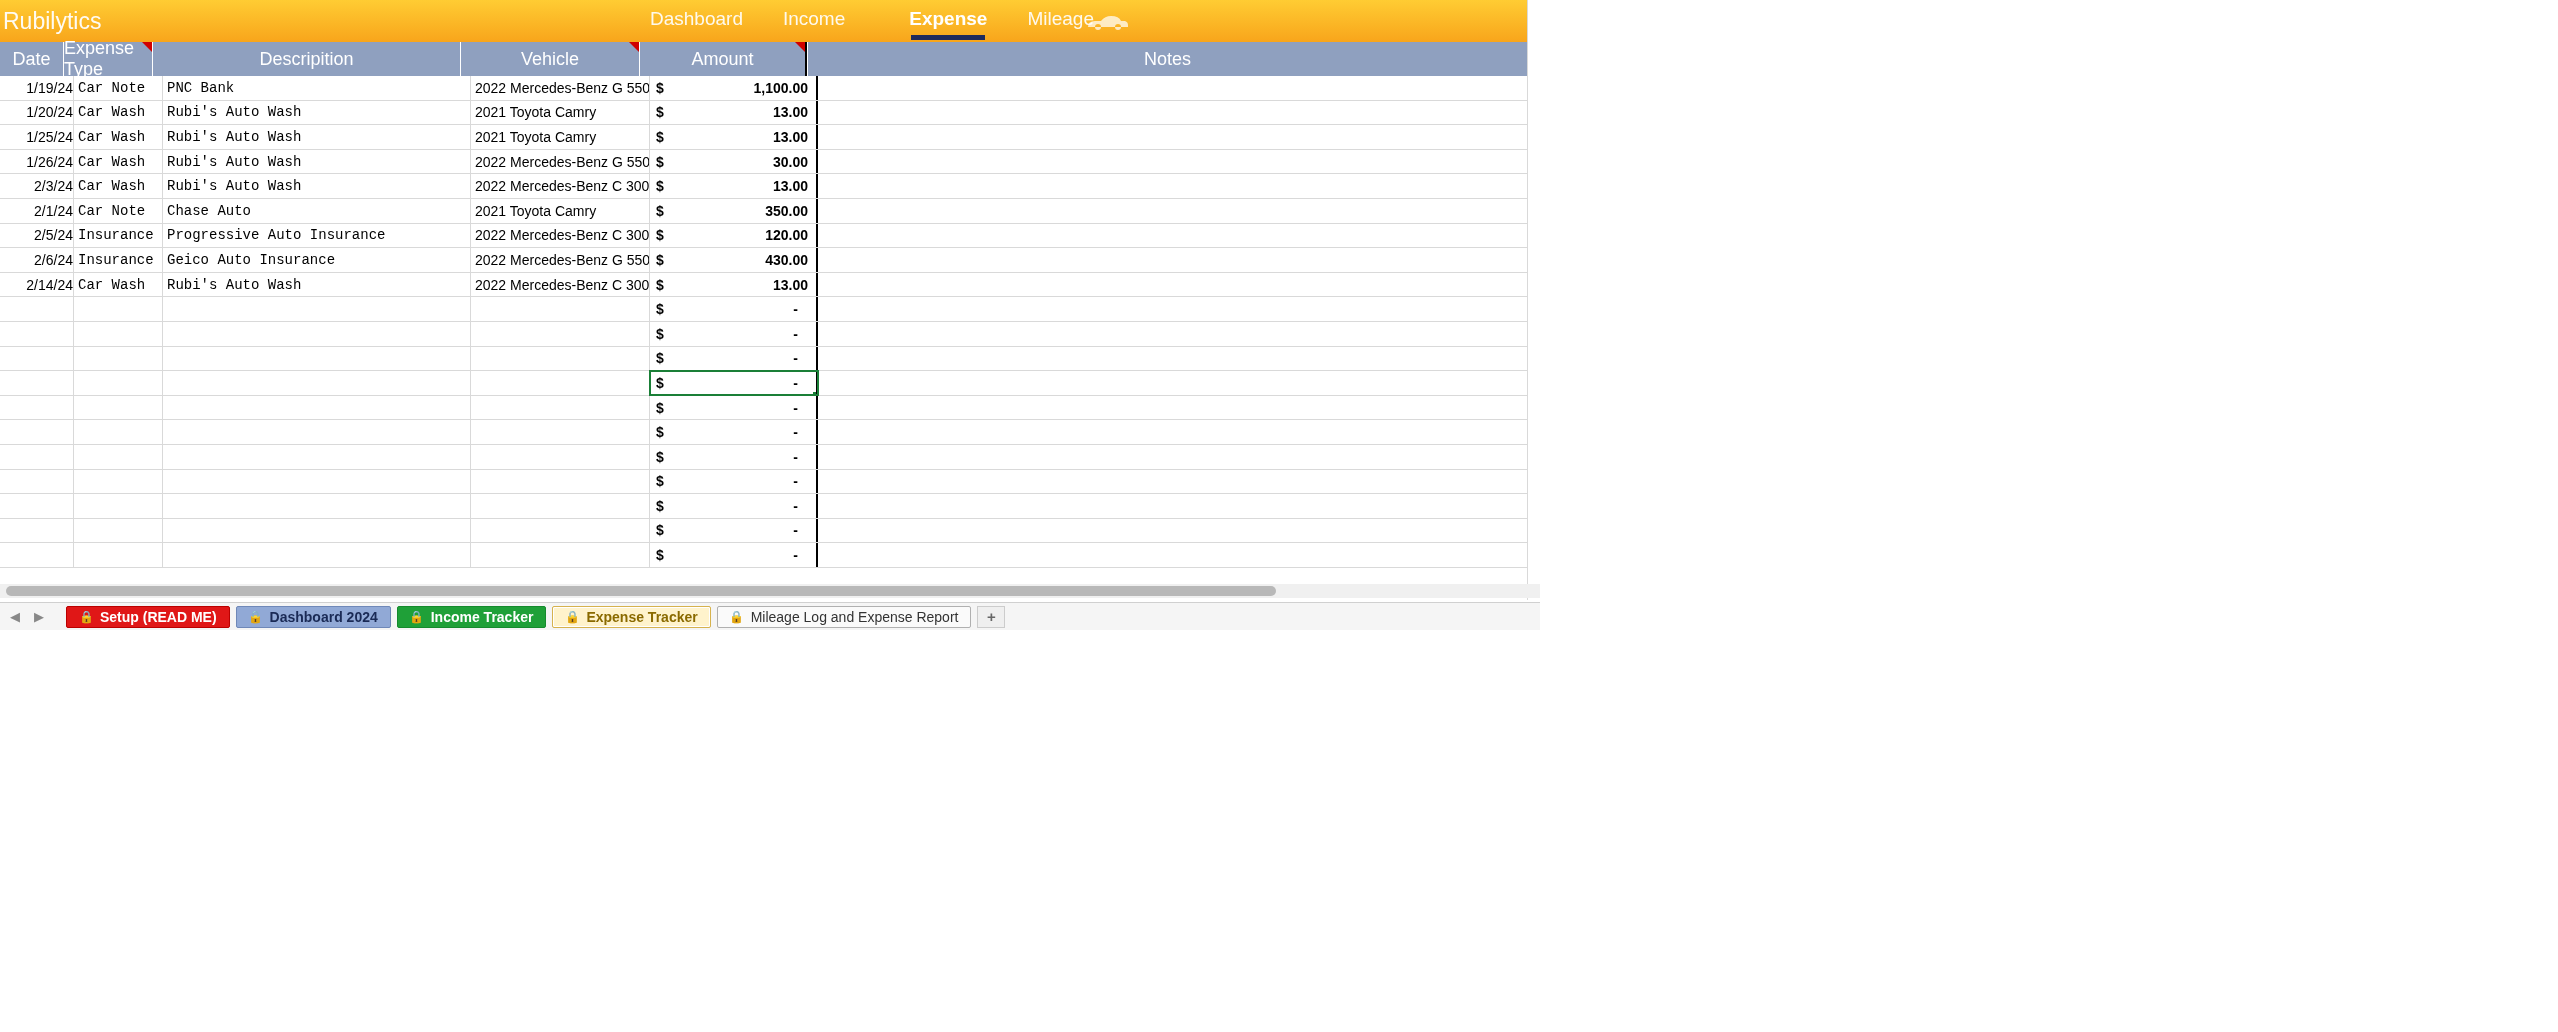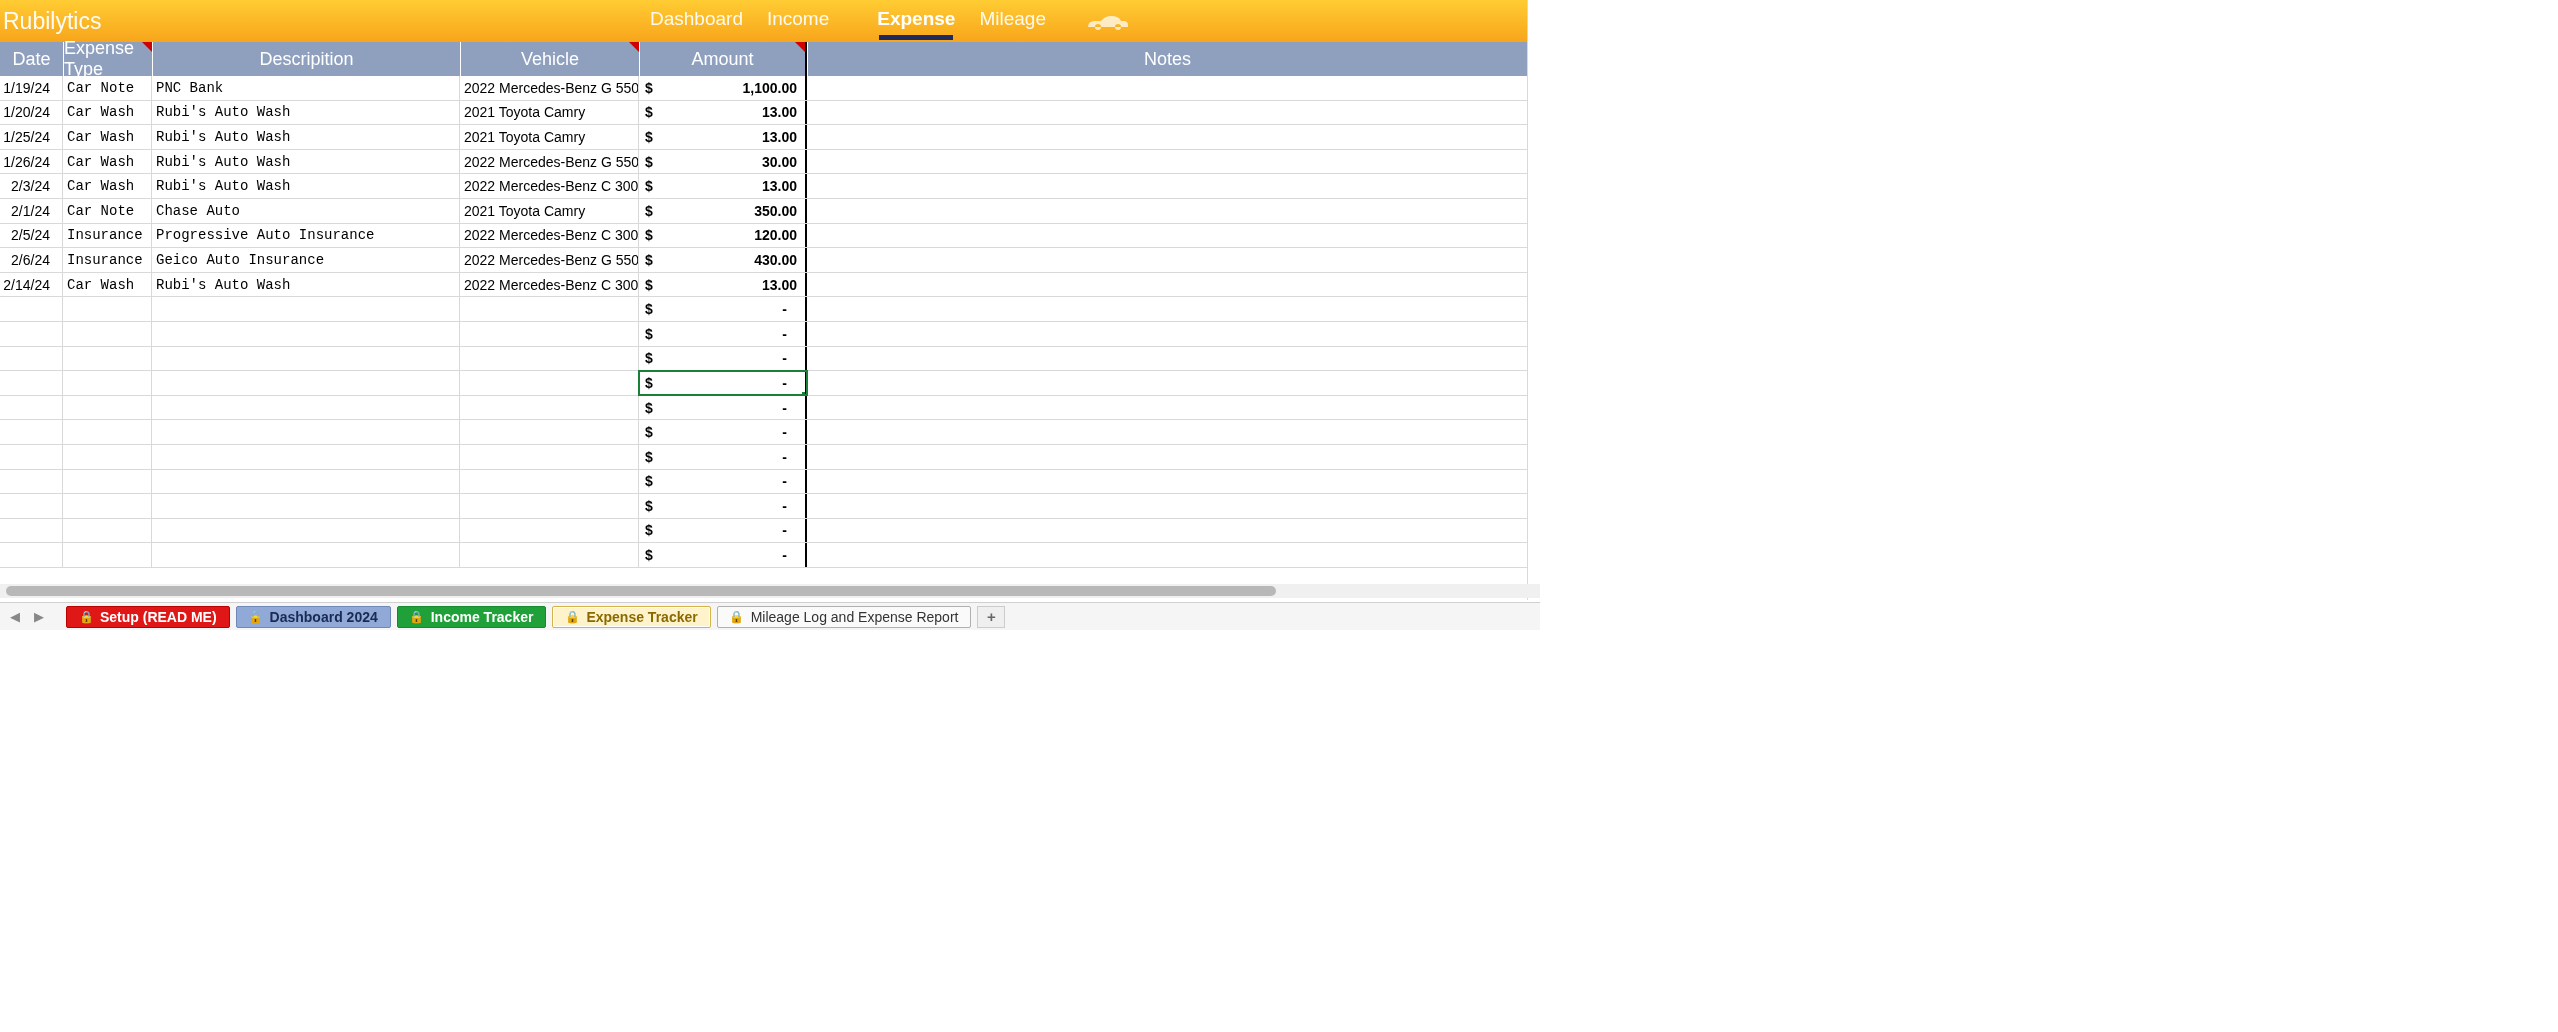--- a/index.html
+++ b/index.html
@@ -21,21 +21,21 @@
     padding-left: 3px;
     opacity: 0.95;
   }
   .navlinks {
     position: absolute;
     left: 650px;
     top: 0;
     height: 42px;
     display: flex;
     align-items: center;
-    gap: 24px;
+    gap: 40px;
   }
   .navlink {
     color: #fff;
     font-size: 19px;
     font-weight: 500;
     text-decoration: none;
     opacity: 0.92;
     position: relative;
     padding-bottom: 4px;
   }
@@ -95,21 +95,21 @@
     font-size: 14px;
     color: #000;
   }
   .row .c {
     border-right: 1px solid #d9d9d9;
     display: flex;
     align-items: center;
     overflow: hidden;
     white-space: nowrap;
   }
-  .c.date { width: 63px; justify-content: flex-end; padding-right: 12px; }
+  .c.date { width: 74px; justify-content: flex-end; padding-right: 0; }
   .c.type { width: 89px; padding-left: 4px; font-family: Liberation Mono, monospace; }
   .c.desc { width: 308px; padding-left: 4px; font-family: Liberation Mono, monospace; }
   .c.veh  { width: 179px; padding-left: 4px; }
   .c.amt  { width: 168px; position: relative; border-right: 2px solid #000; }
   .c.notes{ flex: 1; border-right: none; }
 
   .amt .dollar { position: absolute; left: 6px; font-weight: 700; }
   .amt .val { position: absolute; right: 8px; font-weight: 700; margin-left: 43px; }
   .amt .dash { position: absolute; right: 18px; font-weight: 700; }
 

